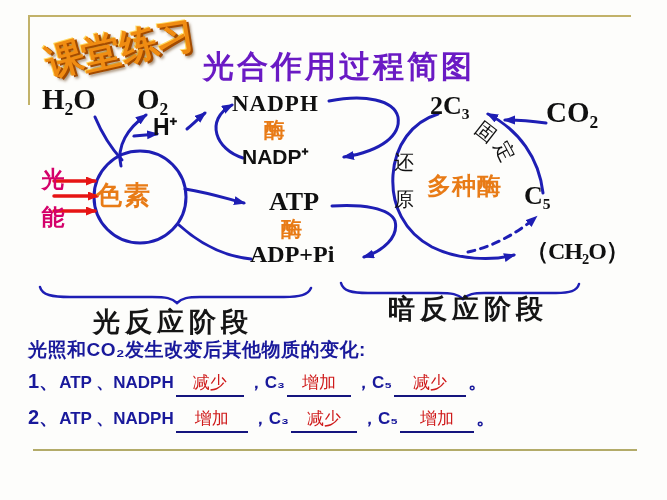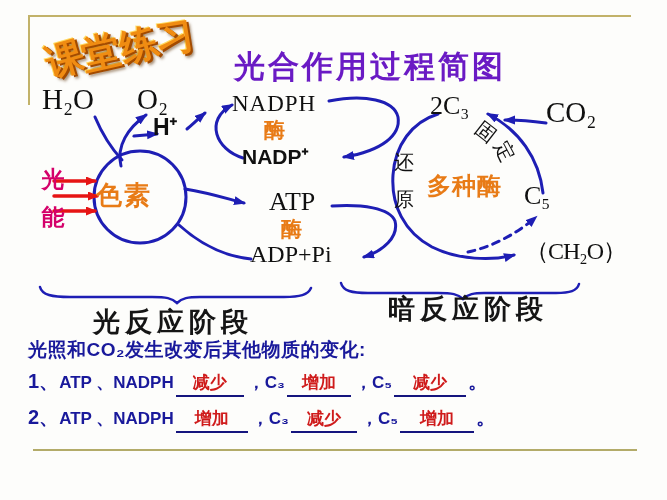--- a/index.html
+++ b/index.html
@@ -19,40 +19,39 @@
     display:inline-block;
   }
   .bc0 { left:6px;  top:24px; transform:rotate(-16deg); }
   .bc1 { left:42px; top:17px; transform:rotate(-13deg); font-size:41px; }
   .bc2 { left:80px; top:10px; transform:rotate(-16deg); }
   .bc3 { left:116px; top:2px; transform:rotate(-9deg); }
   .title {
     position:absolute; left:203px; top:46px;
     font-size:31px; font-weight:bold; letter-spacing:3px;
     color:var(--title_purple,#6a1ac4);
-    margin-left:31px;
   }
   
   .lbl { position:absolute; color:#101010; white-space:nowrap; line-height:1.1; }
-  .serif { font-family:"Liberation Serif", serif; font-weight:normal; }
+  .serif { font-family:"Liberation Serif", serif; font-weight:bold; }
   .sans  { font-family:"Liberation Sans", sans-serif; font-weight:bold; }
   .orange { color:var(--enzyme_orange,#e87b16); }
   .vtext { white-space:normal; word-break:break-all; text-align:center; }
   .magenta { color:var(--energy_magenta,#d4006a); }
   .stage-lbl { font-family:"Liberation Serif", serif; font-weight:600; font-size:27px; letter-spacing:5px; color:#151515; }
   
   .note { color:var(--note_blue,#19199b); font-weight:bold; }
   .note-heading { position:absolute; left:28px; top:337px; font-size:19px; letter-spacing:.5px; }
   .note-row { position:absolute; display:flex; align-items:baseline; }
   .note-row .cn { font-size:20px; }
   .note-row .en { font-size:17px; }
   .blank {
     display:inline-flex; justify-content:center; align-items:baseline;
     border-bottom:2px solid #15157e;
-    color:var(--answer_red,#cf1b1b); font-size:17px; font-weight:bold;
+    color:var(--answer_red,#cf1b1b); font-size:17px; font-weight:normal;
     margin:0 2px; padding:0 2px 1px 2px;
   }
   .sep { font-size:18px; margin-left:2px; }
   svg { position:absolute; left:0; top:0; pointer-events:none; }
   .fix1 { transform:rotate(38deg); }
   .fix2 { transform:rotate(62deg); }
 </style>
 </head>
 <body>
 

